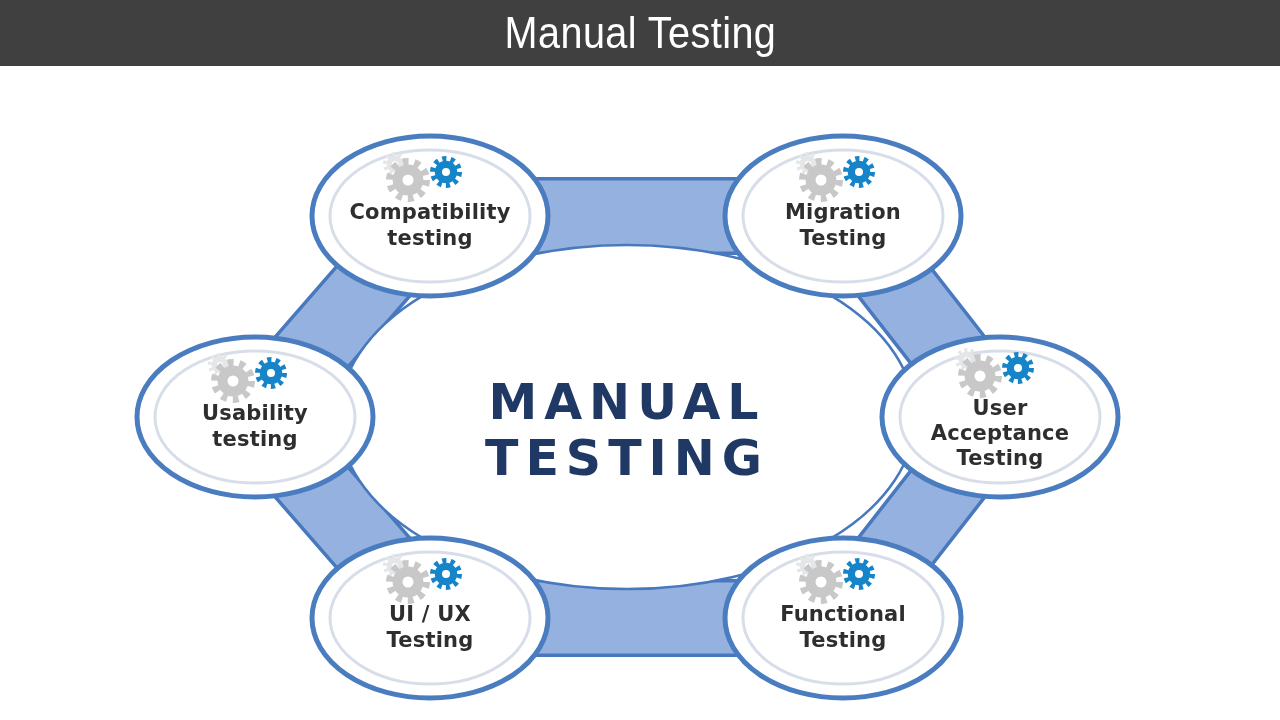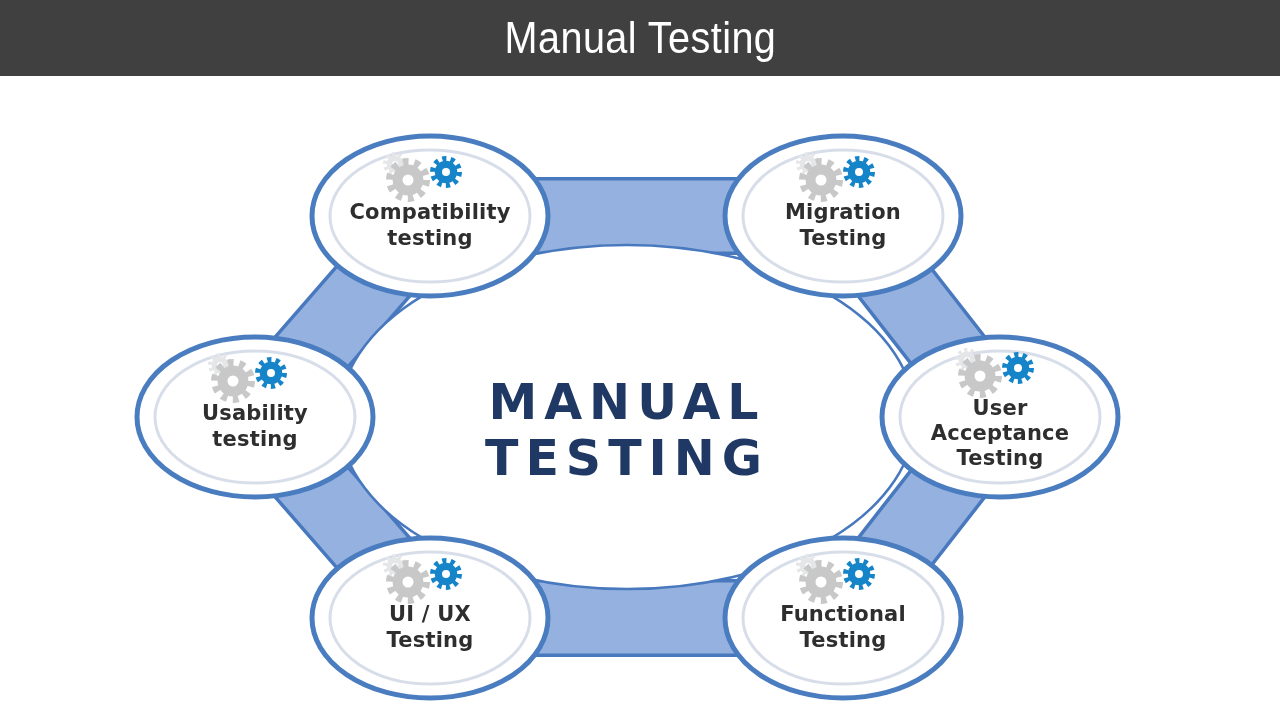--- a/index.html
+++ b/index.html
@@ -8,21 +8,21 @@
     width: 1280px;
     height: 720px;
     background: #ffffff;
     overflow: hidden;
     font-family: "Liberation Sans", sans-serif;
   }
   .title-bar {
     position: absolute;
     top: 0; left: 0;
     width: 1280px;
-    height: 76px;
+    height: 66px;
     background: #404040;
     display: flex;
     align-items: center;
     justify-content: center;
   }
   .title-bar h1 {
     margin: 0;
     color: #ffffff;
     font-size: 45px;
     font-weight: 400;

